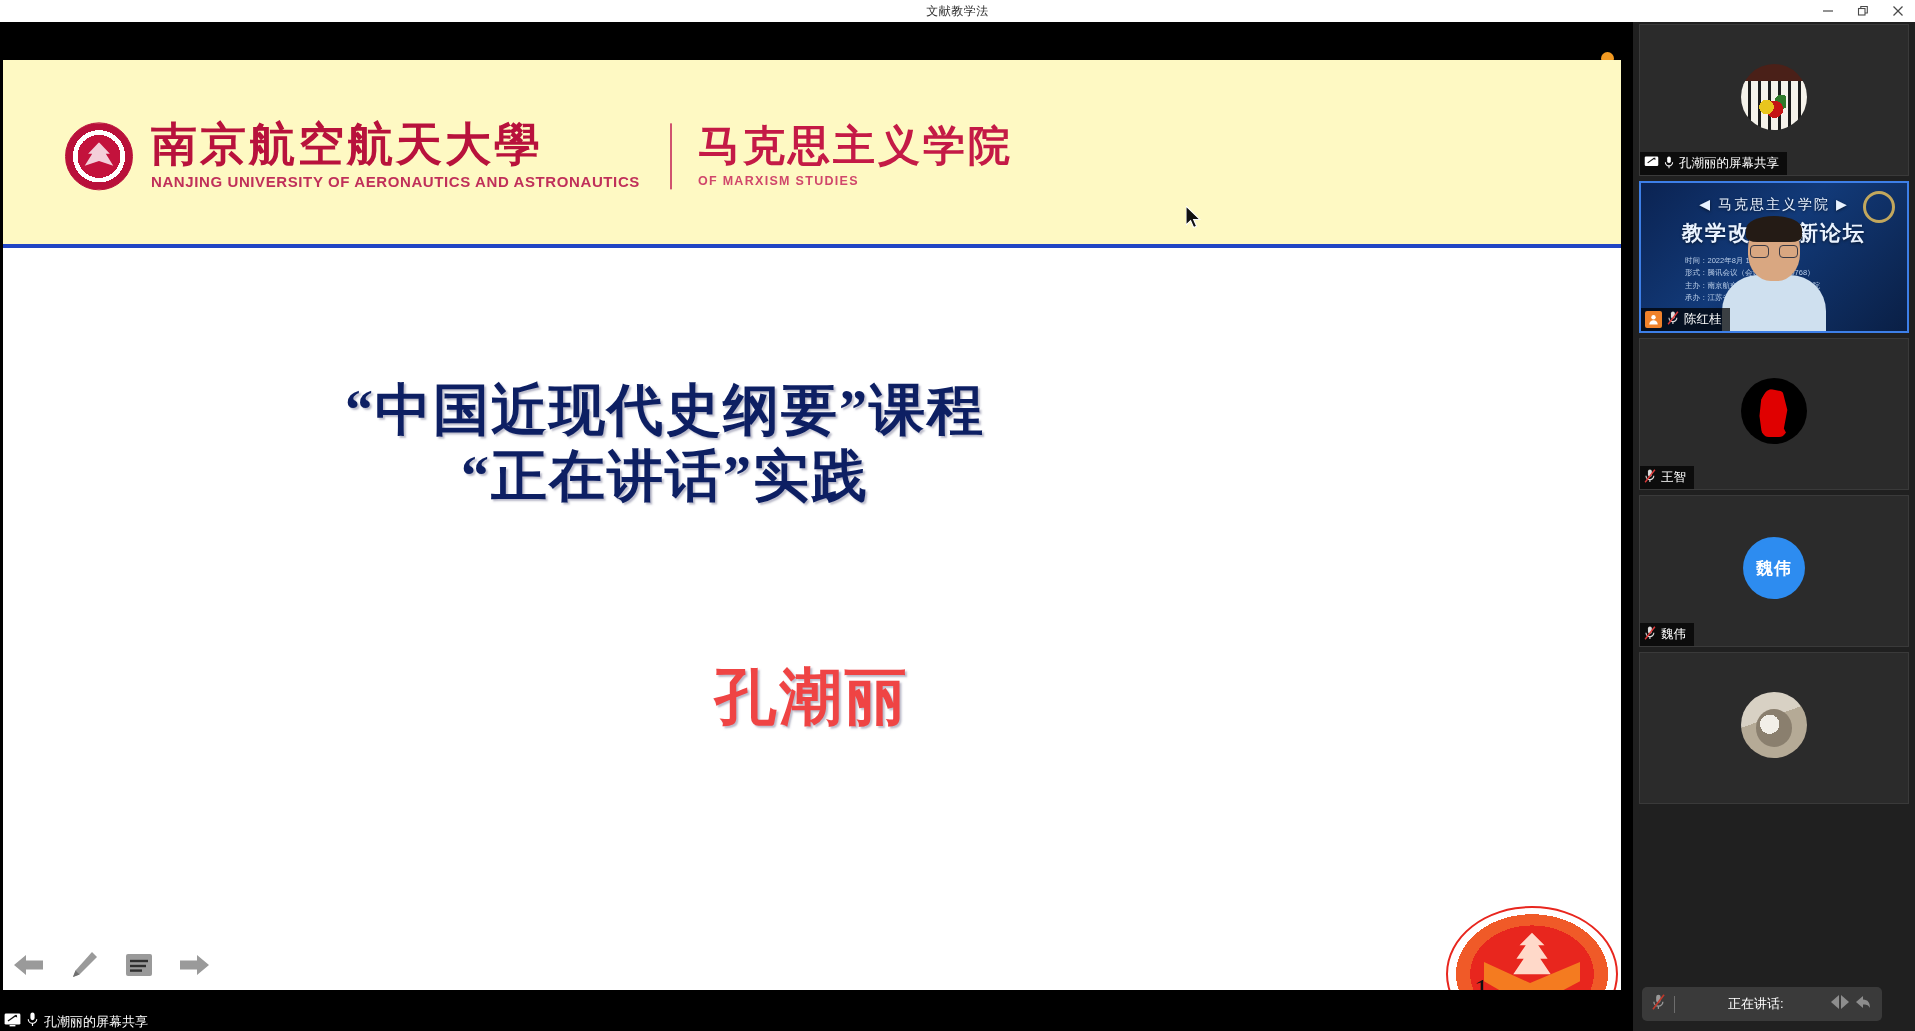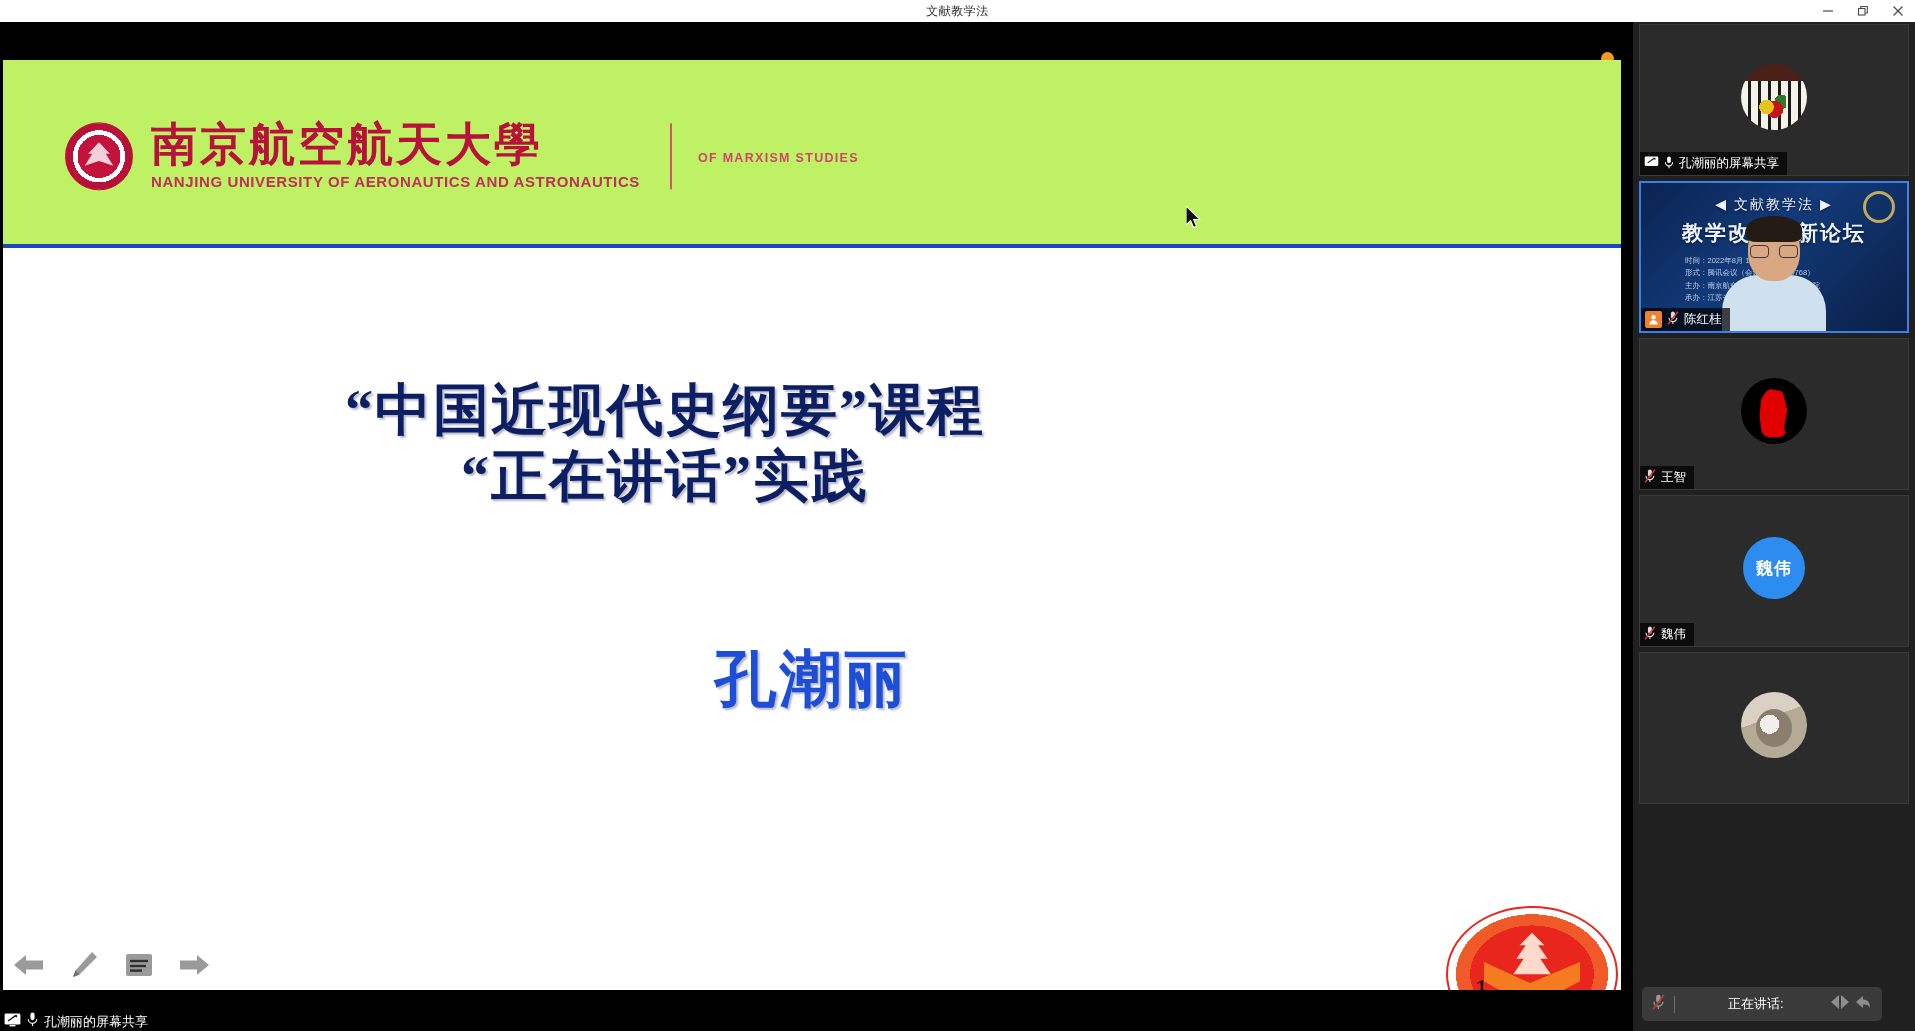--- a/index.html
+++ b/index.html
@@ -52,21 +52,21 @@
     position: absolute;
     left: 3px; top: 38px;
     width: 1618px; height: 930px;
     background: #ffffff;
     overflow: hidden;
   }
 
   
   .slide-header {
     position: absolute; left: 0; top: 0; width: 1618px; height: 186px;
-    background: #bef264;
+    background: #fef9c3;
   }
   .logo-row {
     position: absolute; left: 62px; top: 96px;
     transform: translateY(-50%);
     display: flex; align-items: center;
   }
   .seal {
     width: 68px; height: 68px; border-radius: 50%;
     background:
       radial-gradient(circle at 50% 50%, #c3123c 0 46%, #ffffff 46% 56%, #b9103a 56% 100%);
@@ -112,24 +112,24 @@
   
   .slide-title {
     position: absolute; left: 0; top: 318px; width: 1324px;
     text-align: center;
     font-family: "Liberation Serif", "DejaVu Serif", serif;
     font-size: 56px; font-weight: 700; color: #0d1f63;
     line-height: 1.17; letter-spacing: 2px;
     text-shadow: 2px 2px 2px rgba(120,120,150,.5);
   }
   .slide-author {
-    position: absolute; left: 0; top: 577px; width: 1618px;
+    position: absolute; left: 0; top: 595px; width: 1618px;
     text-align: center;
     font-family: "Liberation Serif", "DejaVu Serif", serif;
-    font-size: 62px; font-weight: 700; color: #1d4ed8;
+    font-size: 62px; font-weight: 700; color: #ef4444;
     letter-spacing: 3px;
     text-shadow: 2px 2px 2px rgba(120,120,150,.5);
   }
 
   
   .slide-seal {
     position: absolute; left: 1443px; top: 846px;
     width: 172px; height: 136px;
   }
   .slide-seal .ellipse {
@@ -399,20 +399,21 @@
 
     <div class="slide-header">
       <div class="logo-row">
         <div class="seal"></div>
         <div class="uni-block">
           <div class="uni-cn">南京航空航天大學</div>
           <div class="uni-en">NANJING UNIVERSITY OF AERONAUTICS AND ASTRONAUTICS</div>
         </div>
         <div class="divider-v"></div>
         <div>
+          <div class="school-cn">马克思主义学院</div>
           <div class="school-en">OF MARXISM STUDIES</div>
         </div>
       </div>
     </div>
     <div class="header-rule"></div>
 
     <div class="slide-title">
       <div>“中国近现代史纲要”课程</div>
       <div>“正在讲话”实践</div>
     </div>
@@ -507,21 +508,21 @@
             <line x1="5.5" y1="11.4" x2="5.5" y2="14" stroke="#fff" stroke-width="1.2"></line>
           </svg>
       </span>
       <span>孔潮丽的屏幕共享</span>
     </div>
   </div>
 
   <div class="tile active">
     <div class="tile-video">
       <div class="vb-ring"></div>
-      <div class="vb-line1">◀ 文献教学法 ▶</div>
+      <div class="vb-line1">◀ 马克思主义学院 ▶</div>
       <div class="vb-line2">教学改革创新论坛</div>
       <div class="vb-details">
         <div>时间：2022年8月  19:00-21:00</div>
         <div>形式：腾讯会议（会议号 908849768）</div>
         <div>主办：南京航空航天大学马克思主义学院</div>
         <div>承办：江苏省高校思政课教学研究会</div>
       </div>
       <div class="person">
         <div class="body"></div>
         <div class="head"></div>

